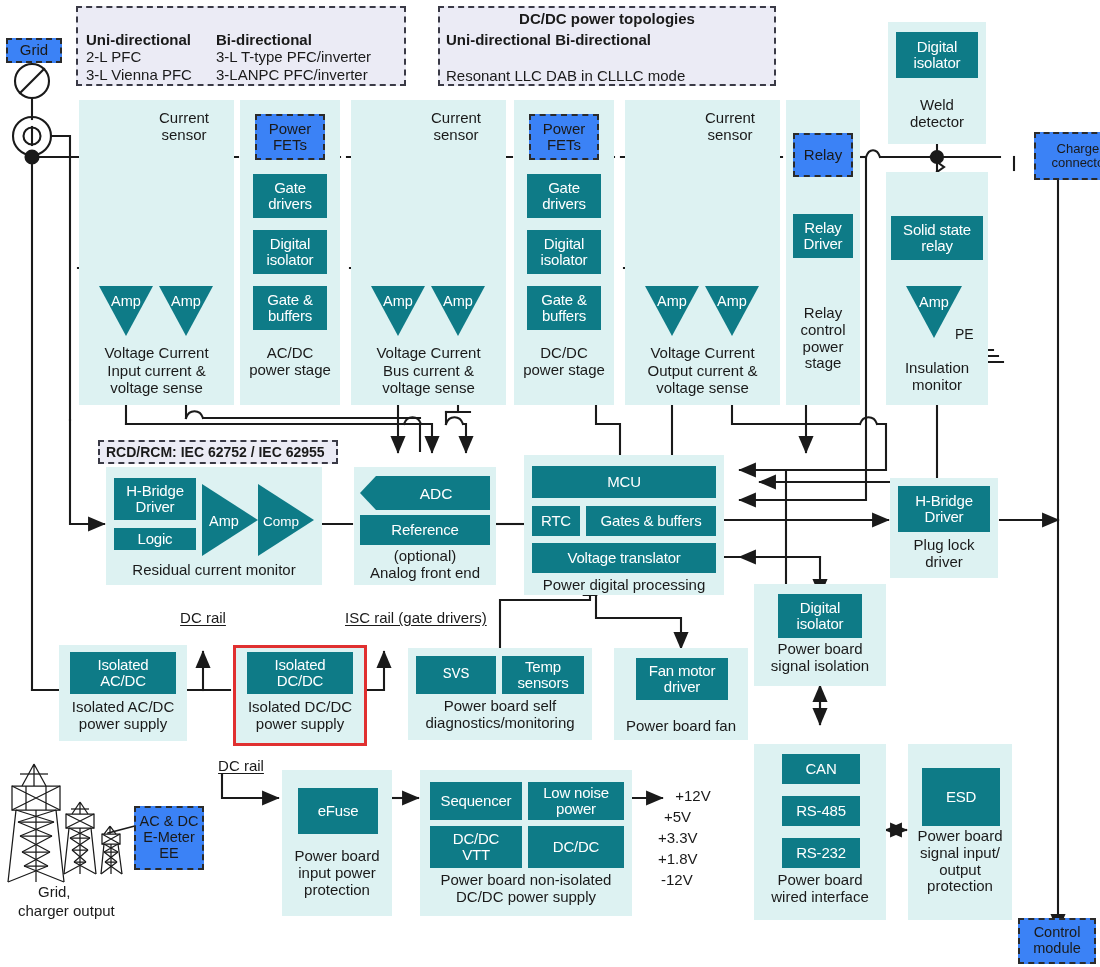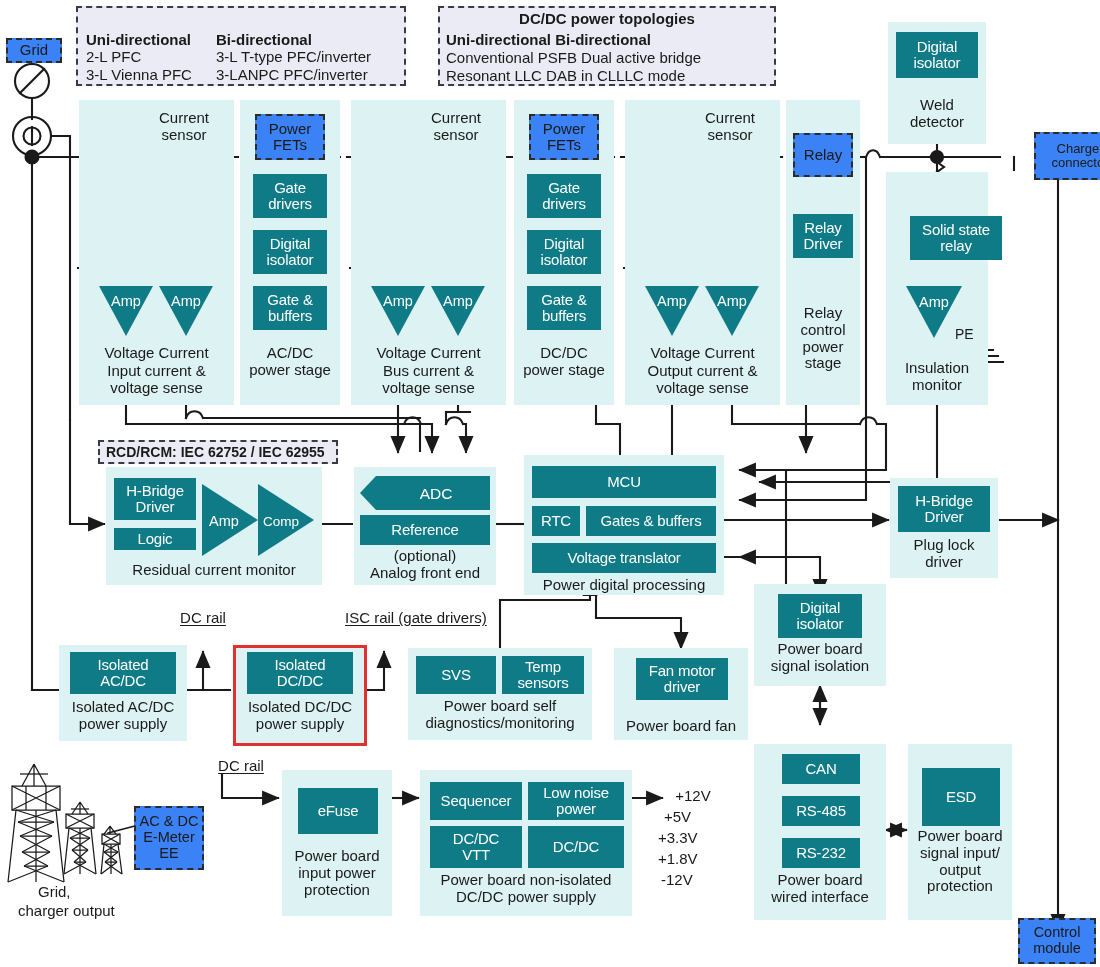--- a/index.html
+++ b/index.html
@@ -197,21 +197,20 @@
   <div class="hdrtxt bold" style="left:86px;top:31px;">Uni-directional</div>
   <div class="hdrtxt bold" style="left:216px;top:31px;">Bi-directional</div>
   <div class="hdrtxt" style="left:86px;top:48px;">2-L PFC</div>
   <div class="hdrtxt" style="left:86px;top:66px;">3-L Vienna PFC</div>
   <div class="hdrtxt" style="left:216px;top:48px;">3-L T-type PFC/inverter</div>
   <div class="hdrtxt" style="left:216px;top:66px;">3-LANPC PFC/inverter</div>
 
   <div class="lav" style="left:438px;top:6px;width:338px;height:80px;"></div>
   <div class="hdrtxt ttl" style="left:438px;top:10px;width:338px;">DC/DC power topologies</div>
   <div class="hdrtxt bold" style="left:446px;top:31px;">Uni-directional Bi-directional</div>
-  <div class="hdrtxt" style="left:446px;top:49px;">Conventional PSFB Dual active bridge</div>
   <div class="hdrtxt" style="left:446px;top:67px;">Resonant LLC DAB in CLLLC mode</div>
 
   <div class="dashbox" style="left:6px;top:38px;width:56px;height:25px;font-size:15px;">Grid</div>
 
   <div class="panel" style="left:79px;top:100px;width:155px;height:305px;"></div>
   <div class="lbl" style="left:129px;top:110px;width:110px;white-space:pre-line;">Current
 sensor</div>
   <div class="tealbox" style="left:102px;top:286px;width:48px;height:0;"></div>
   <svg style="position:absolute;left:79px;top:280px;width:155px;height:56px;">
     <polygon points="20,6 74,6 47,56" fill="#0e7b87"></polygon>
@@ -282,21 +281,21 @@
 power
 stage</div>
 
   <div class="panel" style="left:888px;top:22px;width:98px;height:122px;"></div>
   <div class="tealbox" style="left:896px;top:32px;width:82px;height:46px;white-space:pre-line;">Digital
 isolator</div>
   <div class="lbl" style="left:888px;top:97px;width:98px;white-space:pre-line;">Weld
 detector</div>
 
   <div class="panel" style="left:886px;top:172px;width:102px;height:233px;"></div>
-  <div class="tealbox" style="left:891px;top:216px;width:92px;height:44px;white-space:pre-line;margin-left:19px;">Solid state
+  <div class="tealbox" style="left:891px;top:216px;width:92px;height:44px;white-space:pre-line;">Solid state
 relay</div>
   <svg style="position:absolute;left:886px;top:280px;width:102px;height:60px;">
     <polygon points="20,6 76,6 48,58" fill="#0e7b87"></polygon>
     <text x="48" y="27" fill="#fff" font-size="14.5" text-anchor="middle" font-family="Liberation Sans, sans-serif">Amp</text>
   </svg>
   <div class="lbl small" style="left:955px;top:327px;width:30px;text-align:left;">PE</div>
   <div class="lbl" style="left:886px;top:360px;width:102px;white-space:pre-line;">Insulation
 monitor</div>
 
   <div class="dashbox" style="left:1034px;top:132px;width:92px;height:48px;white-space:pre-line;font-size:13px;">Charger
@@ -353,21 +352,21 @@
 power supply</div>
 
   <div class="redring" style="left:233px;top:645px;width:134px;height:101px;"></div>
   <div class="panel" style="left:236px;top:648px;width:128px;height:95px;"></div>
   <div class="tealbox" style="left:247px;top:652px;width:106px;height:42px;white-space:pre-line;">Isolated
 DC/DC</div>
   <div class="lbl" style="left:229px;top:699px;width:142px;white-space:pre-line;">Isolated DC/DC
 power supply</div>
 
   <div class="panel" style="left:408px;top:648px;width:184px;height:92px;"></div>
-  <div class="tealbox" style="left:416px;top:656px;width:80px;height:38px;">SVS</div>
+  <div class="tealbox" style="left:416px;top:656px;width:80px;height:38px;font-family:Liberation Mono, monospace;">SVS</div>
   <div class="tealbox" style="left:502px;top:656px;width:82px;height:38px;white-space:pre-line;">Temp
 sensors</div>
   <div class="lbl" style="left:404px;top:698px;width:192px;white-space:pre-line;">Power board self
 diagnostics/monitoring</div>
 
   <div class="panel" style="left:614px;top:648px;width:134px;height:92px;"></div>
   <div class="tealbox" style="left:636px;top:658px;width:92px;height:42px;white-space:pre-line;">Fan motor
 driver</div>
   <div class="lbl" style="left:612px;top:718px;width:138px;">Power board fan</div>
 

